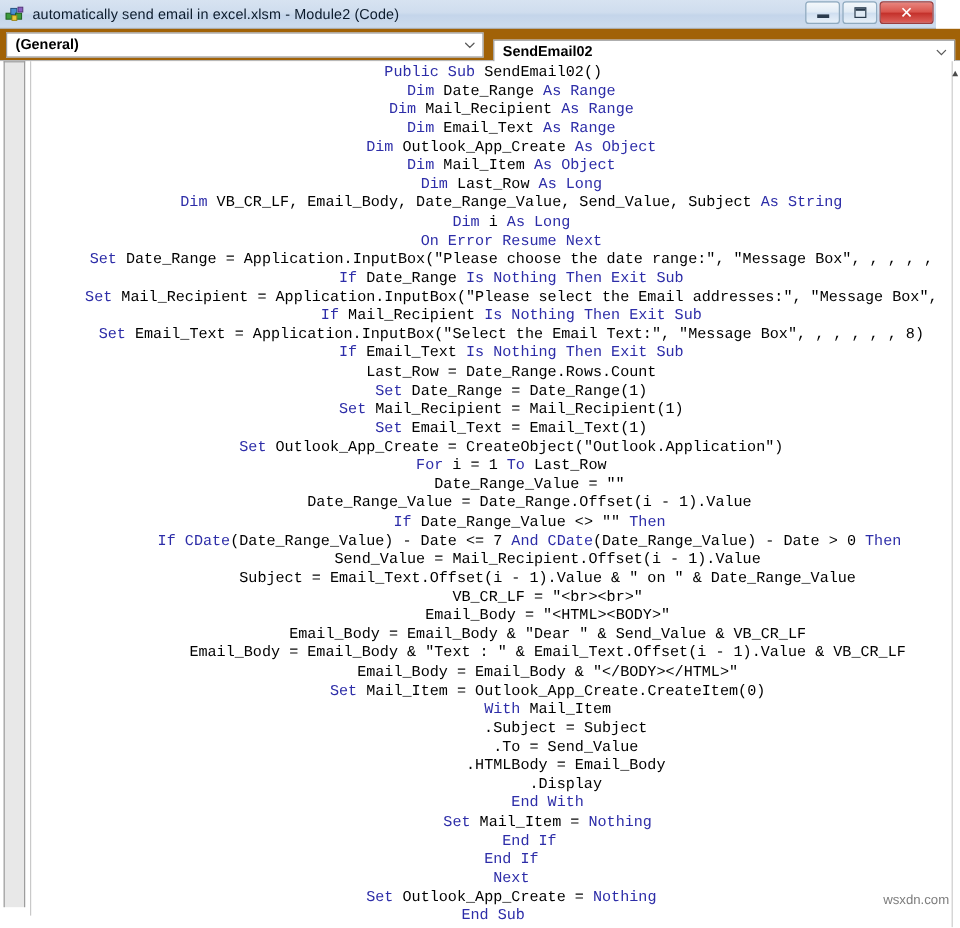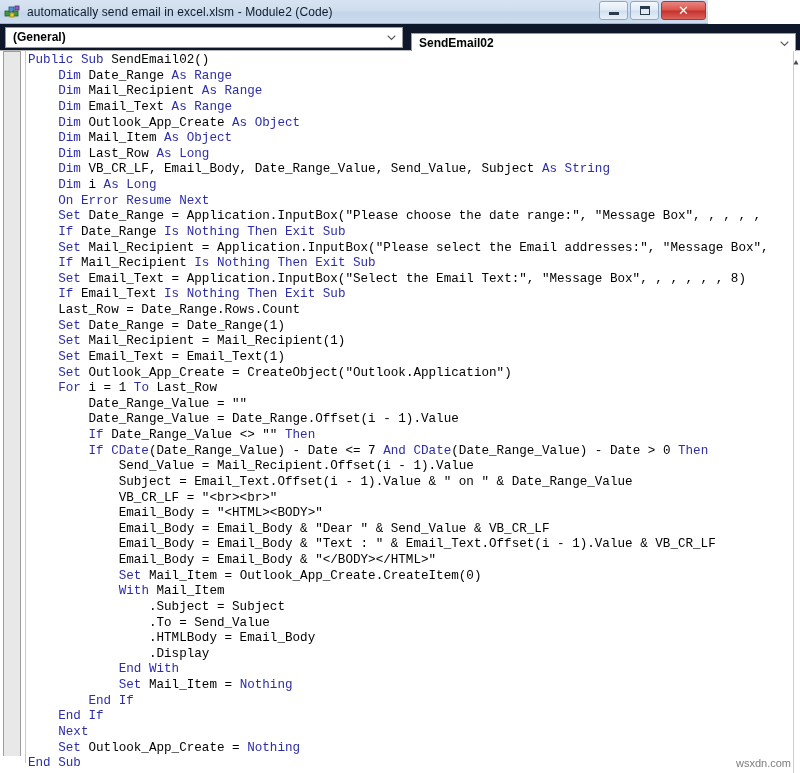--- a/index.html
+++ b/index.html
@@ -12,21 +12,21 @@
   #app {
     position: relative;
     width: 800px; height: 773px;
     background: #ffffff;
     overflow: hidden;
   }
 
   
   .titlebar {
     position: absolute; left: 0; top: 0;
-    width: 708px; height: 24px;
+    width: 780px; height: 24px;
     background: linear-gradient(to bottom, #d7e3f1 0%, #cfddee 45%, #c4d5ea 55%, #cddcee 100%);
     border-bottom: 1px solid #9eb4cd;
     display: flex; align-items: center;
     box-sizing: border-box;
   }
   .tb-icon {
     width: 18px; height: 16px; margin-left: 4px; margin-right: 5px;
     position: relative; flex: none;
   }
   .tb-title {
@@ -53,21 +53,21 @@
   }
   .glyph-min { width: 10px; height: 3px; background: #2a3b4d; margin-top: 6px; }
   .glyph-res { width: 10px; height: 9px; border: 1px solid #2a3b4d; box-sizing: border-box; background: #dfeaf5; }
   .glyph-res::before { content:""; display:block; height:2px; background:#2a3b4d; }
   .glyph-close { color: #ffffff; font-size: 13px; line-height: 13px; font-family: "Liberation Sans", sans-serif; }
 
   
   .dropbar {
     position: absolute; left: 0; top: 24px;
     width: 800px; height: 27px;
-    background: #0f172a;
+    background: #a16207;
     border-bottom: 1px solid #b9b9b9;
     display: flex; align-items: center;
     box-sizing: border-box;
   }
   .combo {
     height: 21px;
     background: #ffffff;
     border: 1px solid #9a9a9a;
     box-sizing: border-box;
     display: flex; align-items: center;
@@ -121,26 +121,26 @@
     position: absolute; left: 28px; top: 2px;
     width: 766px;
     font-family: "Liberation Mono", "DejaVu Sans Mono", monospace;
     font-size: 12.6px;
     line-height: 15.63px;
     white-space: pre;
     color: #000000;
     overflow: hidden;
     height: 716px;
   }
-  .code .ln { display: block; height: 15.63px; white-space: pre; overflow: hidden; }
+  .code .ln { display: block; height: 15.63px; white-space: pre; overflow: hidden; text-align: center; }
   .kw { color: #2d2da8; }
 
   
   .watermark {
-    position: absolute; right: 9px; bottom: 4px;
+    position: absolute; right: 9px; bottom: 17px;
     font-size: 11px; color: #7d7d7d;
     font-family: "Liberation Sans", sans-serif;
   }
 </style>
 </head>
 <body>
 
 <div id="app">
 
   <div class="titlebar">

